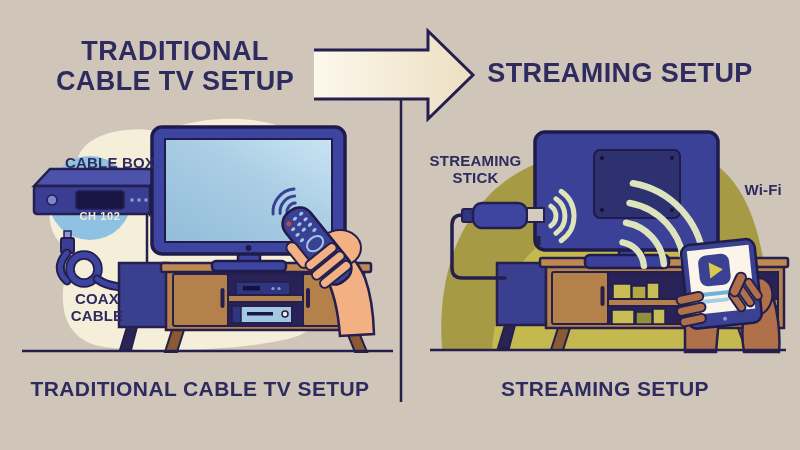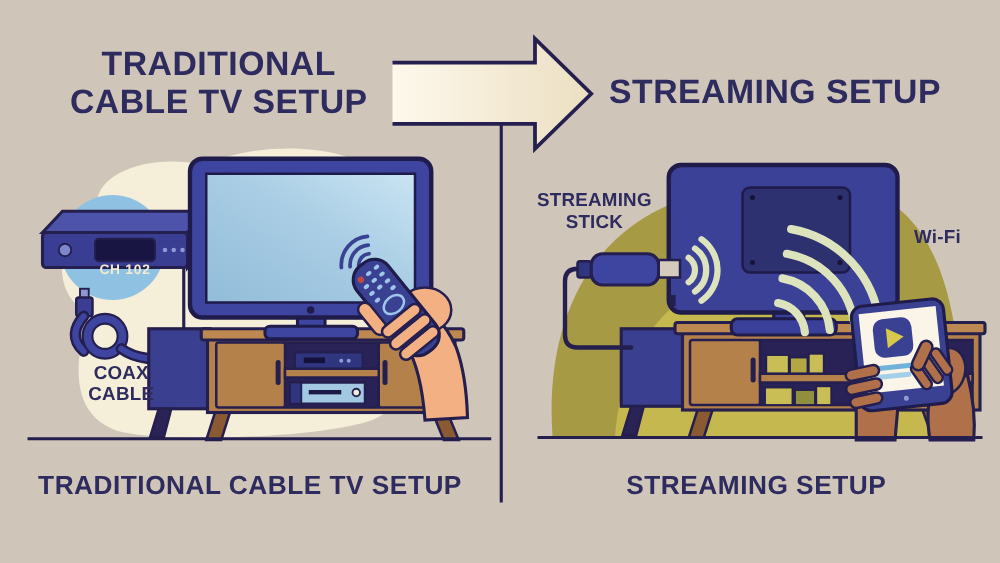--- a/index.html
+++ b/index.html
@@ -228,24 +228,25 @@
     </g>
 
     <line x1="430" y1="350" x2="786" y2="350" stroke="#241f4e" stroke-width="2.5"></line>
   </g>
 </svg>
 
 <div class="lbl heading pre" style="left:25px;top:36px;width:300px;">TRADITIONAL
 CABLE TV SETUP</div>
 <div class="lbl heading" style="left:460px;top:58px;width:320px;">STREAMING SETUP</div>
 
+<div class="lbl small-label" style="left:35px;top:155px;width:150px;">CABLE BOX</div>
 <div class="display-text" style="left:76px;top:210px;width:48px;">CH 102</div>
 <div class="lbl small-label pre" style="left:53px;top:291px;width:88px;">COAX
 CABLE</div>
 
 <div class="lbl small-label pre" style="left:423px;top:153px;width:105px;">STREAMING
 STICK</div>
-<div class="lbl small-label" style="left:718px;top:182px;width:64px;text-align:center;">Wi-Fi</div>
+<div class="lbl small-label" style="left:718px;top:182px;width:64px;text-align:right;">Wi-Fi</div>
 
 <div class="lbl caption" style="left:10px;top:377px;width:380px;">TRADITIONAL CABLE TV SETUP</div>
 <div class="lbl caption" style="left:420px;top:377px;width:370px;">STREAMING SETUP</div>
 
 </div>
 
 </body></html>

